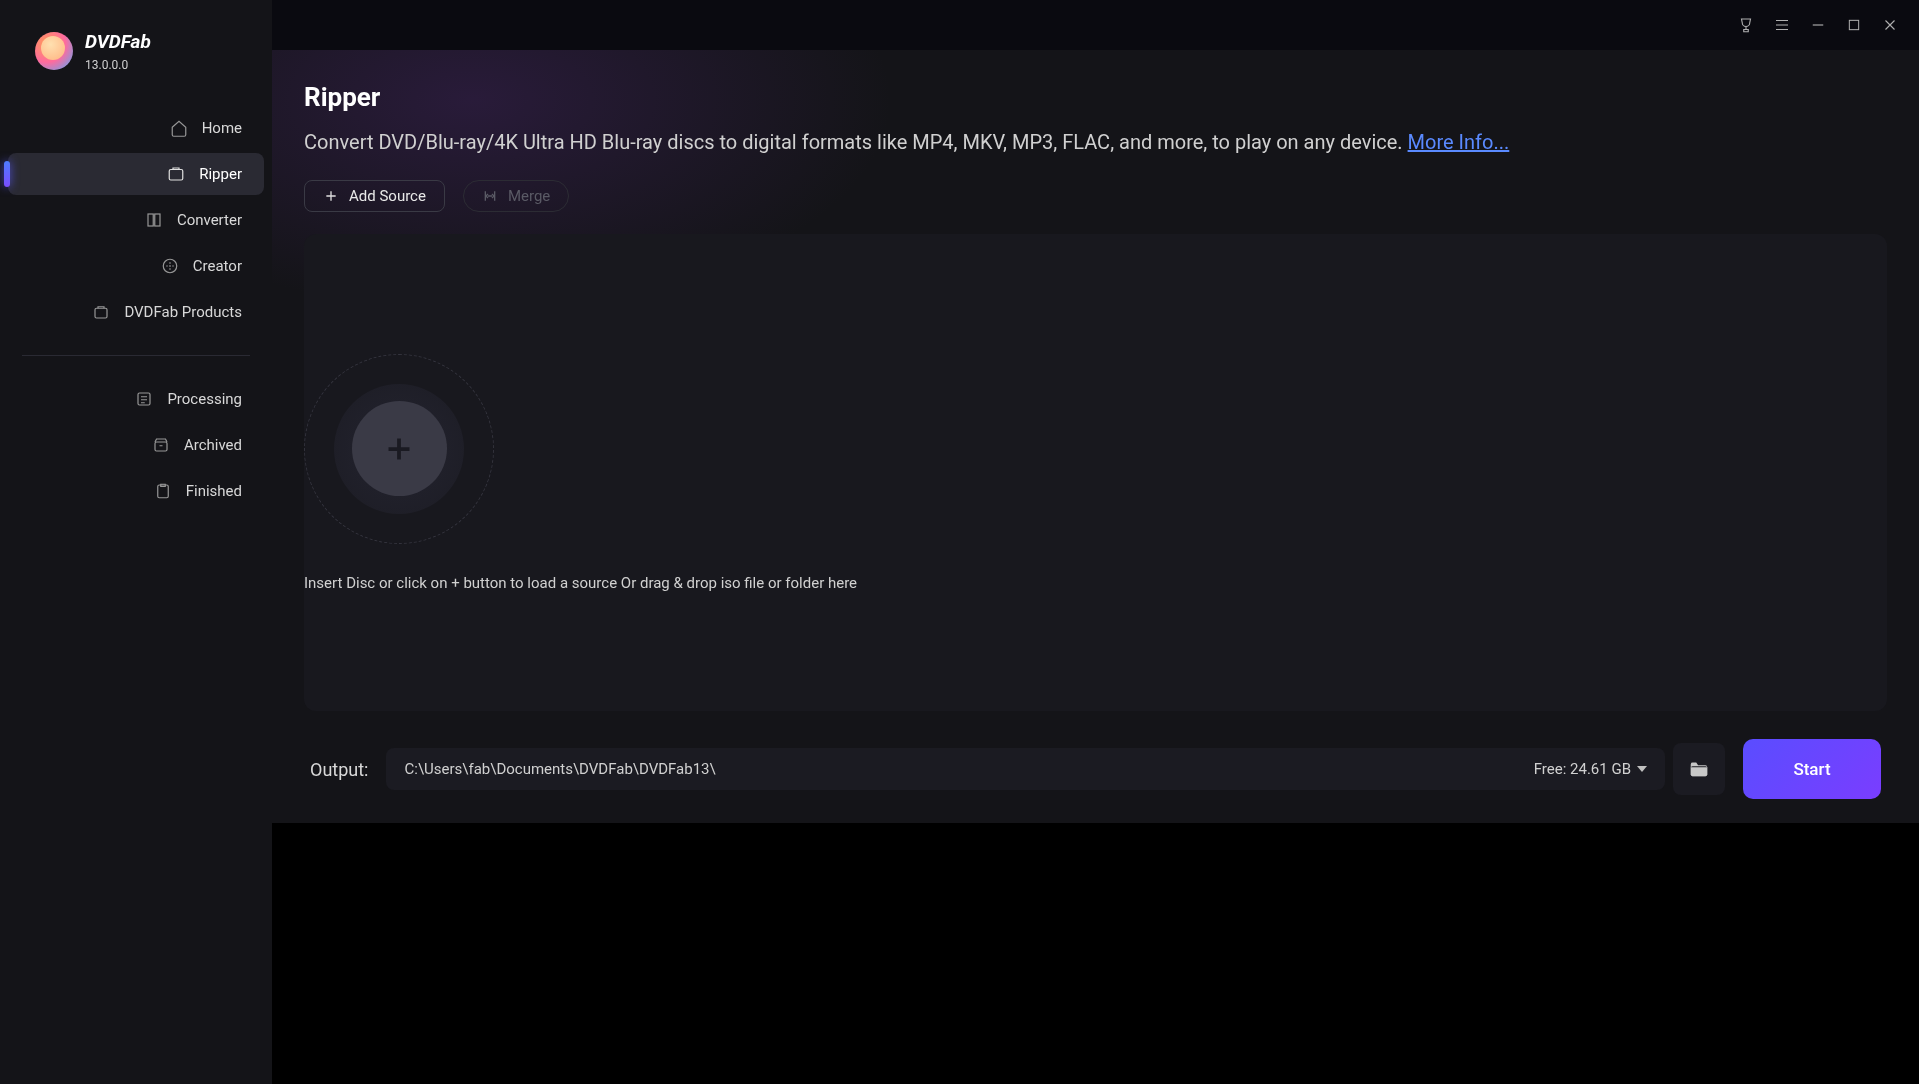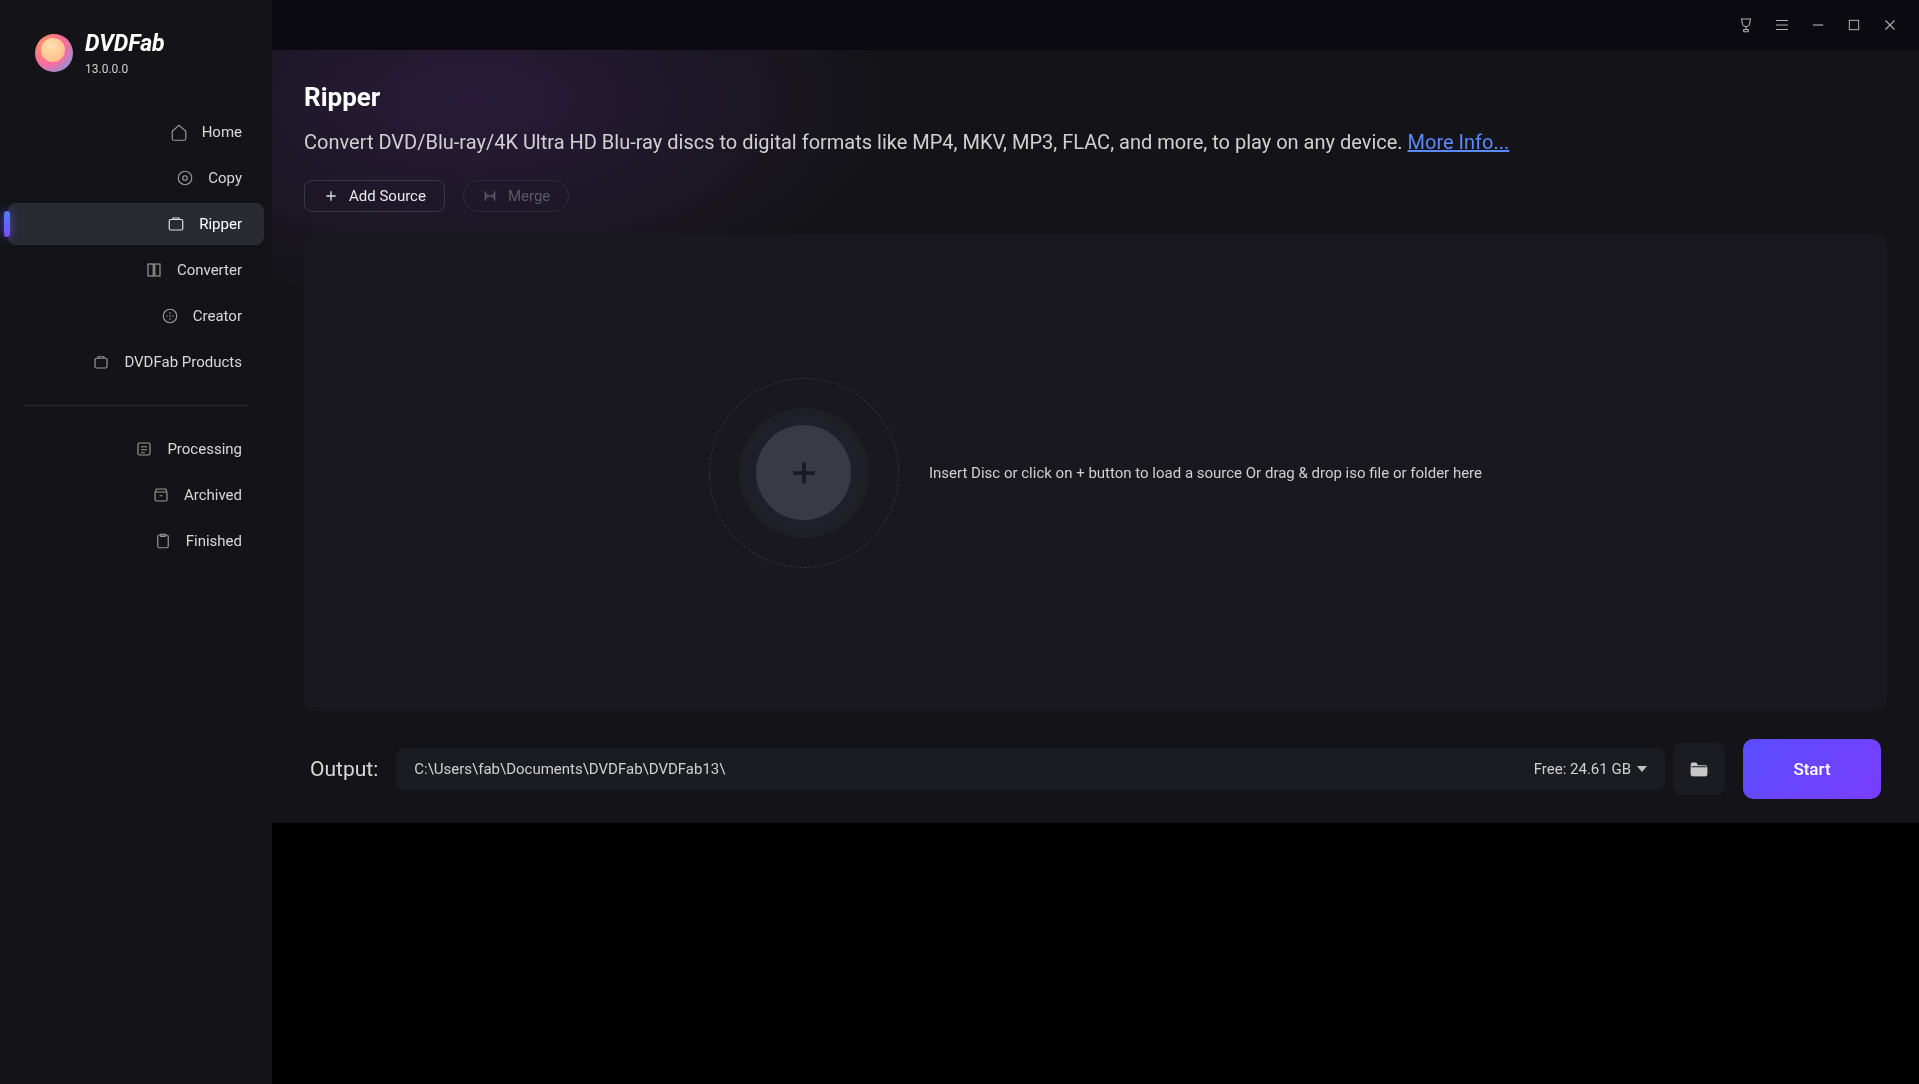--- a/index.html
+++ b/index.html
@@ -56,21 +56,21 @@
   left: 6px;
 }
 
 .logo-text {
   display: flex;
   flex-direction: column;
 }
 
 .logo-title {
   font-weight: bold;
-  font-size: 23px;
+  font-size: 19px;
   color: #ffffff;
   font-style: italic;
 }
 
 .logo-version {
   font-size: 12px;
   color: #d0d0d0;
   margin-top: 5px;
 }
 
@@ -227,22 +227,22 @@
   display: flex;
   align-items: center;
   justify-content: center;
 }
 
 .dropzone {
   flex: 1;
   background: #18181e;
   border-radius: 12px;
   display: flex;
-  flex-direction: row;
-  align-items: center;
+  flex-direction: column;
+  align-items: flex-start;
   justify-content: center;
   gap: 30px;
   min-height: 470px;
 }
 
 .plus-circle-outer {
   width: 190px;
   height: 190px;
   border-radius: 50%;
   border: 1px dashed #34343e;
@@ -285,21 +285,21 @@
 
 .output-row {
   display: flex;
   align-items: center;
   gap: 18px;
   margin-top: 28px;
   padding: 0 6px;
 }
 
 .output-label {
-  font-size: 21px;
+  font-size: 18px;
   color: #d8d8d8;
 }
 
 .output-path-box {
   flex: 1;
   background: #1b1b22;
   border-radius: 8px;
   padding: 12px 18px;
   display: flex;
   align-items: center;
@@ -373,29 +373,20 @@
   </div>
 
   <div class="nav-section">
     <div class="nav-item">
       <span class="nav-icon">
         <svg width="18" height="18" viewBox="0 0 24 24">
             <path d="M3 11l9-8 9 8v10a2 2 0 01-2 2H5a2 2 0 01-2-2V11z"></path>
           </svg>
       </span>
       <span>Home</span>
-    </div>
-    <div class="nav-item">
-      <span class="nav-icon">
-        <svg width="18" height="18" viewBox="0 0 24 24">
-            <circle cx="12" cy="12" r="9"></circle>
-            <circle cx="12" cy="12" r="3"></circle>
-          </svg>
-      </span>
-      <span>Copy</span>
     </div>
     <div class="nav-item active">
       <span class="nav-icon">
         <svg width="18" height="18" viewBox="0 0 24 24">
             <rect x="3" y="6" width="18" height="14" rx="2"></rect>
             <path d="M8 6V4h8v2"></path>
           </svg>
       </span>
       <span>Ripper</span>
     </div>

